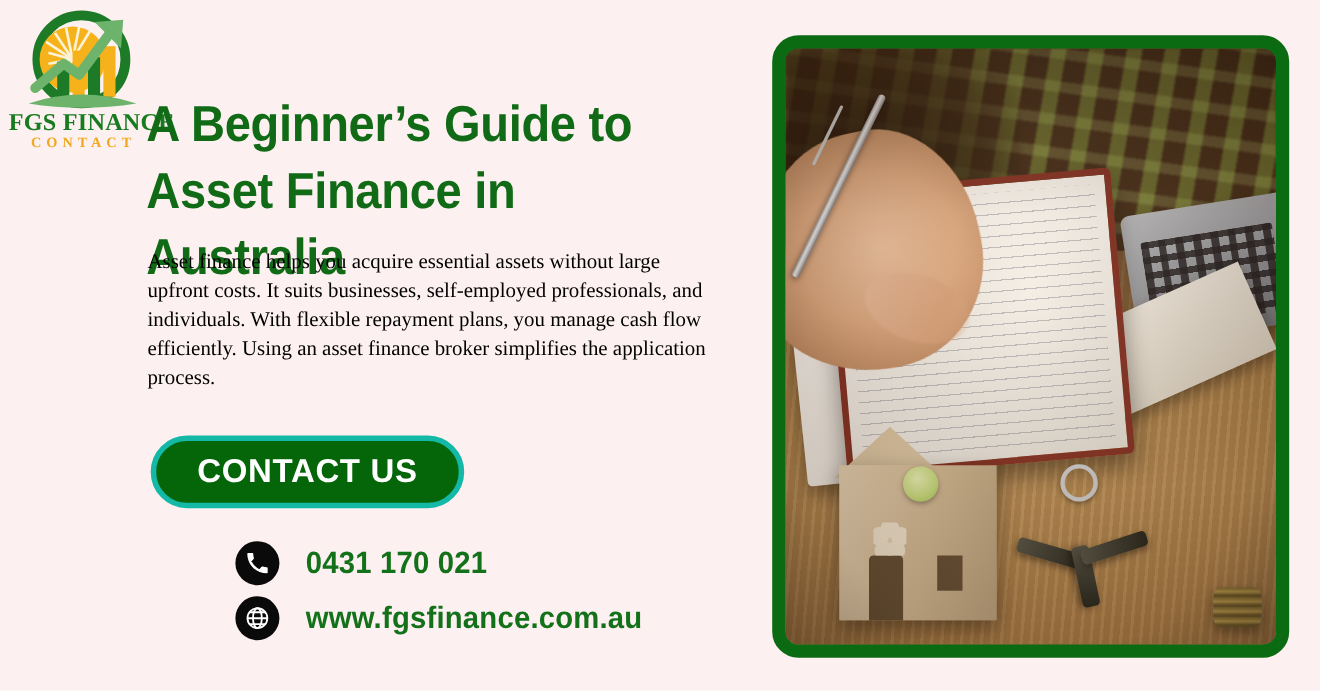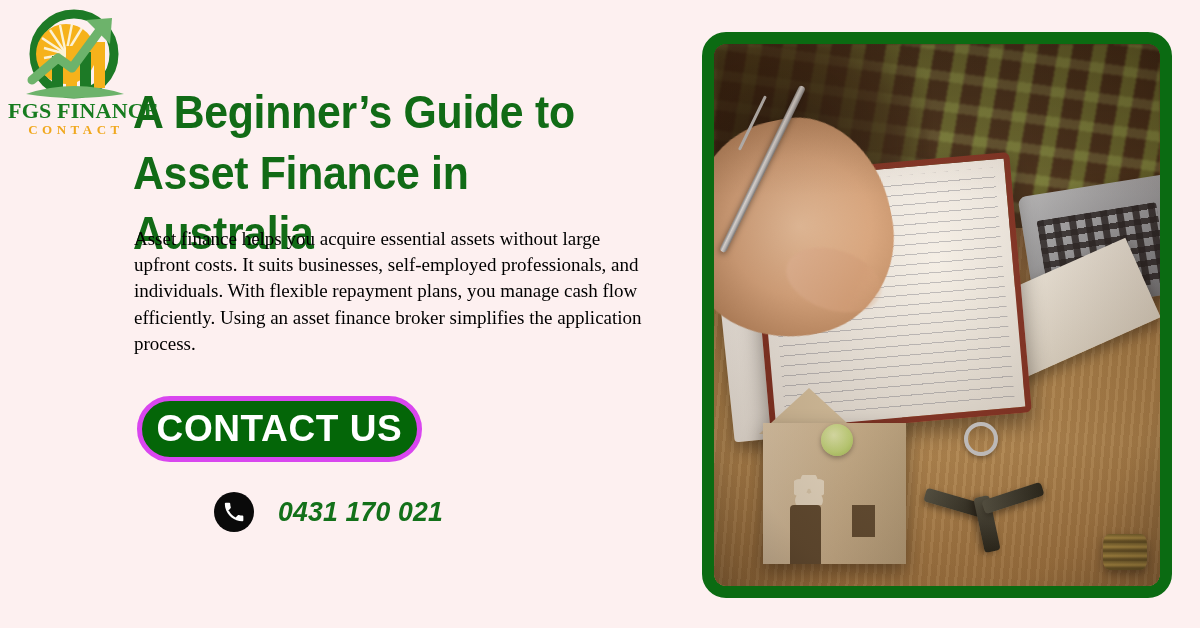--- a/index.html
+++ b/index.html
@@ -101,47 +101,46 @@
   }
 
   
   .cta-button {
     position: absolute;
     left: 137px;
     top: 396px;
     width: 285px;
     height: 66px;
     box-sizing: border-box;
-    border: 5px solid #d946ef;
+    border: 5px solid #14b8a6;
     border-radius: 34px;
     background: #046608;
     color: #ffffff;
     font-family: "Liberation Sans", sans-serif;
     font-weight: bold;
-    font-size: 37px;
+    font-size: 30px;
     letter-spacing: 0.6px;
     cursor: pointer;
     padding: 0;
     display: flex;
     align-items: center;
     justify-content: center;
   }
 
   
   .contact-list {
     position: absolute;
     left: 214px;
     top: 487px;
     width: 430px;
   }
   .contact-row {
     display: flex;
     align-items: center;
     height: 50px;
-    font-style: italic;
   }
   .contact-icon {
     flex: 0 0 auto;
     width: 40px;
     height: 40px;
     border-radius: 50%;
     background: #0a0a0a;
     display: flex;
     align-items: center;
     justify-content: center;
@@ -492,20 +491,32 @@
 
       <div class="contact-row">
         <span class="contact-icon">
           <svg width="22" height="22" viewBox="0 0 24 24" fill="#ffffff">
             <path d="M6.6 10.8c1.6 3.1 4.1 5.6 7.2 7.2l2.4-2.4c.3-.3.8-.4 1.2-.3 1.2.4 2.5.6 3.8.6.6 0 1 .4 1 1V21c0 .6-.4 1-1 1C10.6 22 2 13.4 2 2.9c0-.6.4-1 1-1h3.9c.6 0 1 .4 1 1 0 1.3.2 2.6.6 3.8.1.4 0 .9-.3 1.2l-2.6 2.9z"></path>
           </svg>
         </span>
         <span class="contact-text">0431 170 021</span>
       </div>
 
+      <div class="contact-row">
+        <span class="contact-icon">
+          <svg width="24" height="24" viewBox="0 0 24 24" fill="none" stroke="#ffffff" stroke-width="1.7">
+            <circle cx="12" cy="12" r="9"></circle>
+            <ellipse cx="12" cy="12" rx="4" ry="9"></ellipse>
+            <line x1="3" y1="12" x2="21" y2="12"></line>
+            <line x1="4.6" y1="6.6" x2="19.4" y2="6.6"></line>
+            <line x1="4.6" y1="17.4" x2="19.4" y2="17.4"></line>
+          </svg>
+        </span>
+        <span class="contact-text">www.fgsfinance.com.au</span>
+      </div>
 
     </div>
   </div>
 
   <div class="photo-frame">
     <div class="photo-inner" aria-label="Person writing in a notebook at a wooden desk with a calculator, spiral notebook, wooden house money box, keys and stacked coins">
       <div class="ph-bg"></div>
       <div class="ph-shirt"></div>
       <div class="ph-shirt-dark"></div>
       <div class="ph-desk"></div>

